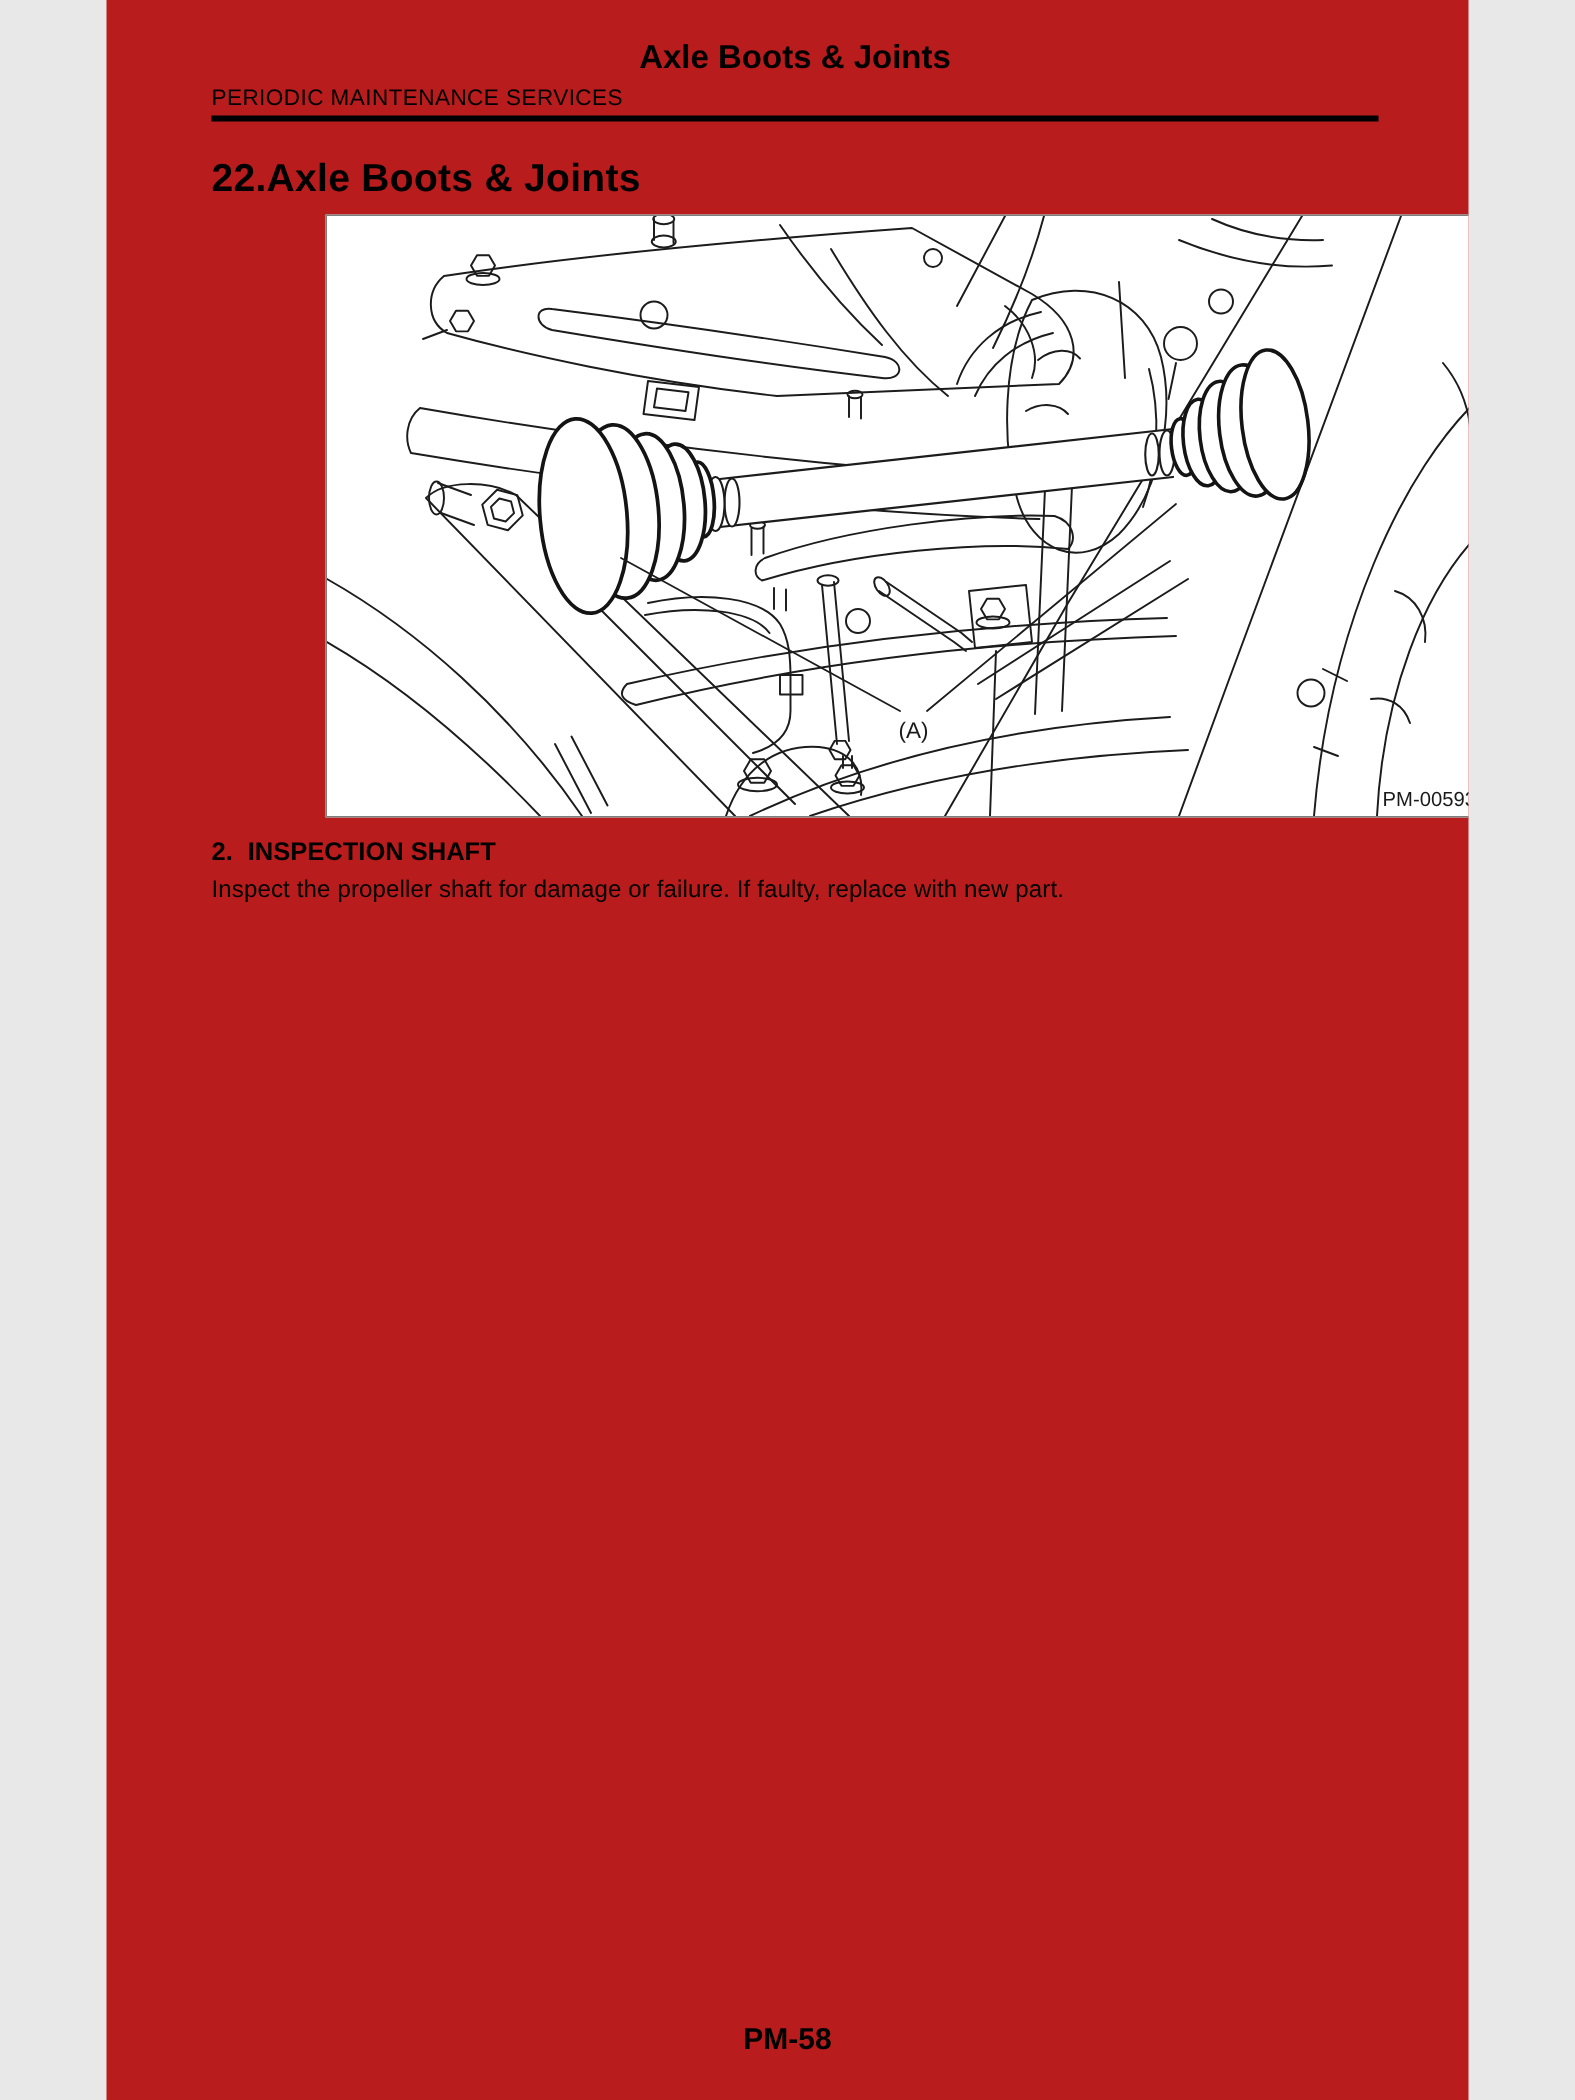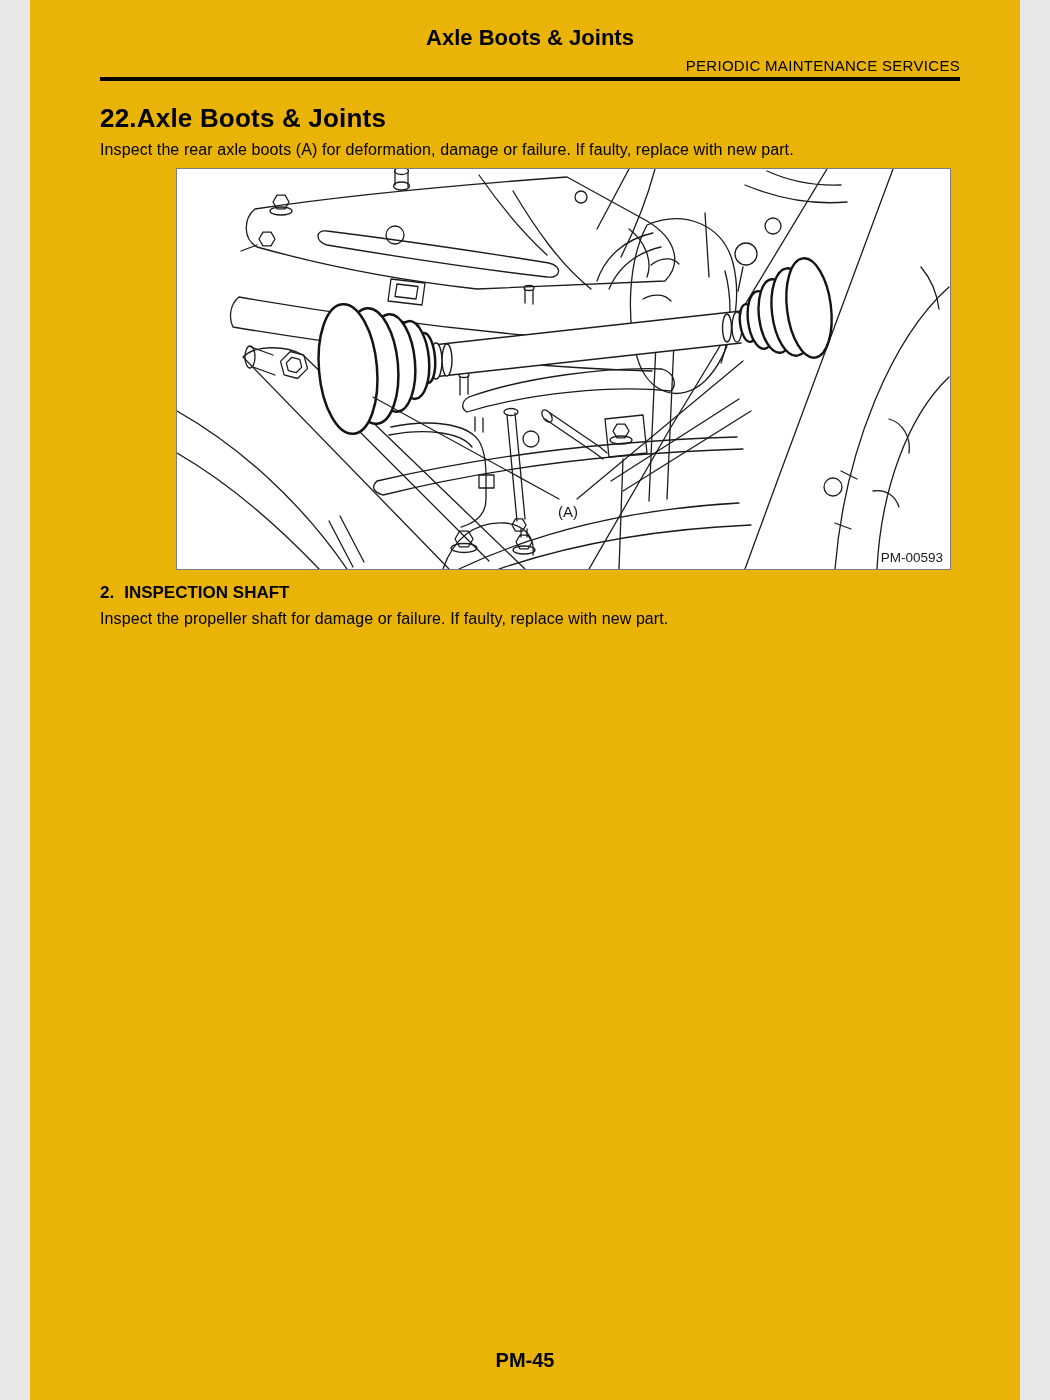--- a/index.html
+++ b/index.html
@@ -1,28 +1,28 @@
 <!DOCTYPE html>
 <html><head>
 <meta charset="utf-8">
 <style>
   html,body { margin:0; padding:0; background:#e8e8e8; }
   .page {
-    position:relative; width:990px; height:1400px; margin:0 auto;
-    background:#eab308; color:#000;
+    position:relative; width:908px; height:1400px; margin:0 auto;
+    background:#b91c1c; color:#000;
     font-family:"Liberation Sans","DejaVu Sans",sans-serif;
     overflow:hidden;
   }
   .content { padding:0 60px 0 70px; }
   .running-title {
     text-align:center; font-weight:bold; font-size:22px;
     padding-top:26px; line-height:1.1;
   }
   .running-right {
-    text-align:right; font-size:15px; margin-top:7px; letter-spacing:.3px;
+    font-size:15px; margin-top:7px; letter-spacing:.3px;
   }
   .rule { height:4px; background:#000; margin-top:3px; }
   h1.sec {
     font-size:26px; font-weight:bold; margin:22px 0 0 0; letter-spacing:.2px;
   }
   h2.sub { font-size:21px; font-weight:bold; margin:17px 0 0 0; }
   h2.sub .pfx { margin-right:15px; }
   h3.item { font-size:17px; font-weight:bold; margin:19px 0 0 0; }
   h3.item .num { margin-right:10px; }
   p.body { font-size:16px; margin:7px 0 0 0; letter-spacing:.1px; }
@@ -43,21 +43,20 @@
 <div class="page">
   <div class="content">
 
     <div class="running-title">Axle Boots &amp; Joints</div>
     <div class="running-right">PERIODIC MAINTENANCE SERVICES</div>
     <div class="rule"></div>
 
     <h1 class="sec">22.Axle Boots &amp; Joints</h1>
 
 
-    <p class="body">Inspect the rear axle boots (A) for deformation, damage or failure. If faulty, replace with new part.</p>
 
     <div class="figure">
       <svg viewBox="0 0 773 400" width="773" height="400">
         <g stroke="#1c1c1c" stroke-width="1.3" fill="none" stroke-linecap="round" stroke-linejoin="round">
 
           <g>
             <path d="M 78,40 C 170,26 280,16 390,8 L 470,52 C 500,70 505,95 488,112 L 300,120 C 210,110 130,92 80,78 C 66,70 66,50 78,40 Z"></path>
             <path d="M 150,62 C 230,72 310,84 372,94 C 386,97 384,110 370,108 C 300,100 210,86 150,76 C 138,73 138,60 150,62 Z"></path>
             <circle cx="218" cy="66" r="9"></circle>
             <path d="M 452,60 C 468,72 476,92 470,108"></path>
@@ -180,14 +179,14 @@
         <text x="391" y="348" font-size="15" text-anchor="middle">(A)</text>
         <text x="766" y="393" font-size="13.5" text-anchor="end">PM-00593</text>
       </svg>
     </div>
 
     <h3 class="item" style="margin-top:13px"><span class="num">2.</span><span>INSPECTION SHAFT</span></h3>
     <p class="body">Inspect the propeller shaft for damage or failure. If faulty, replace with new part.</p>
 
   </div>
 
-  <div class="footer">PM-45</div>
+  <div class="footer">PM-58</div>
 </div>
 
 </body></html>

